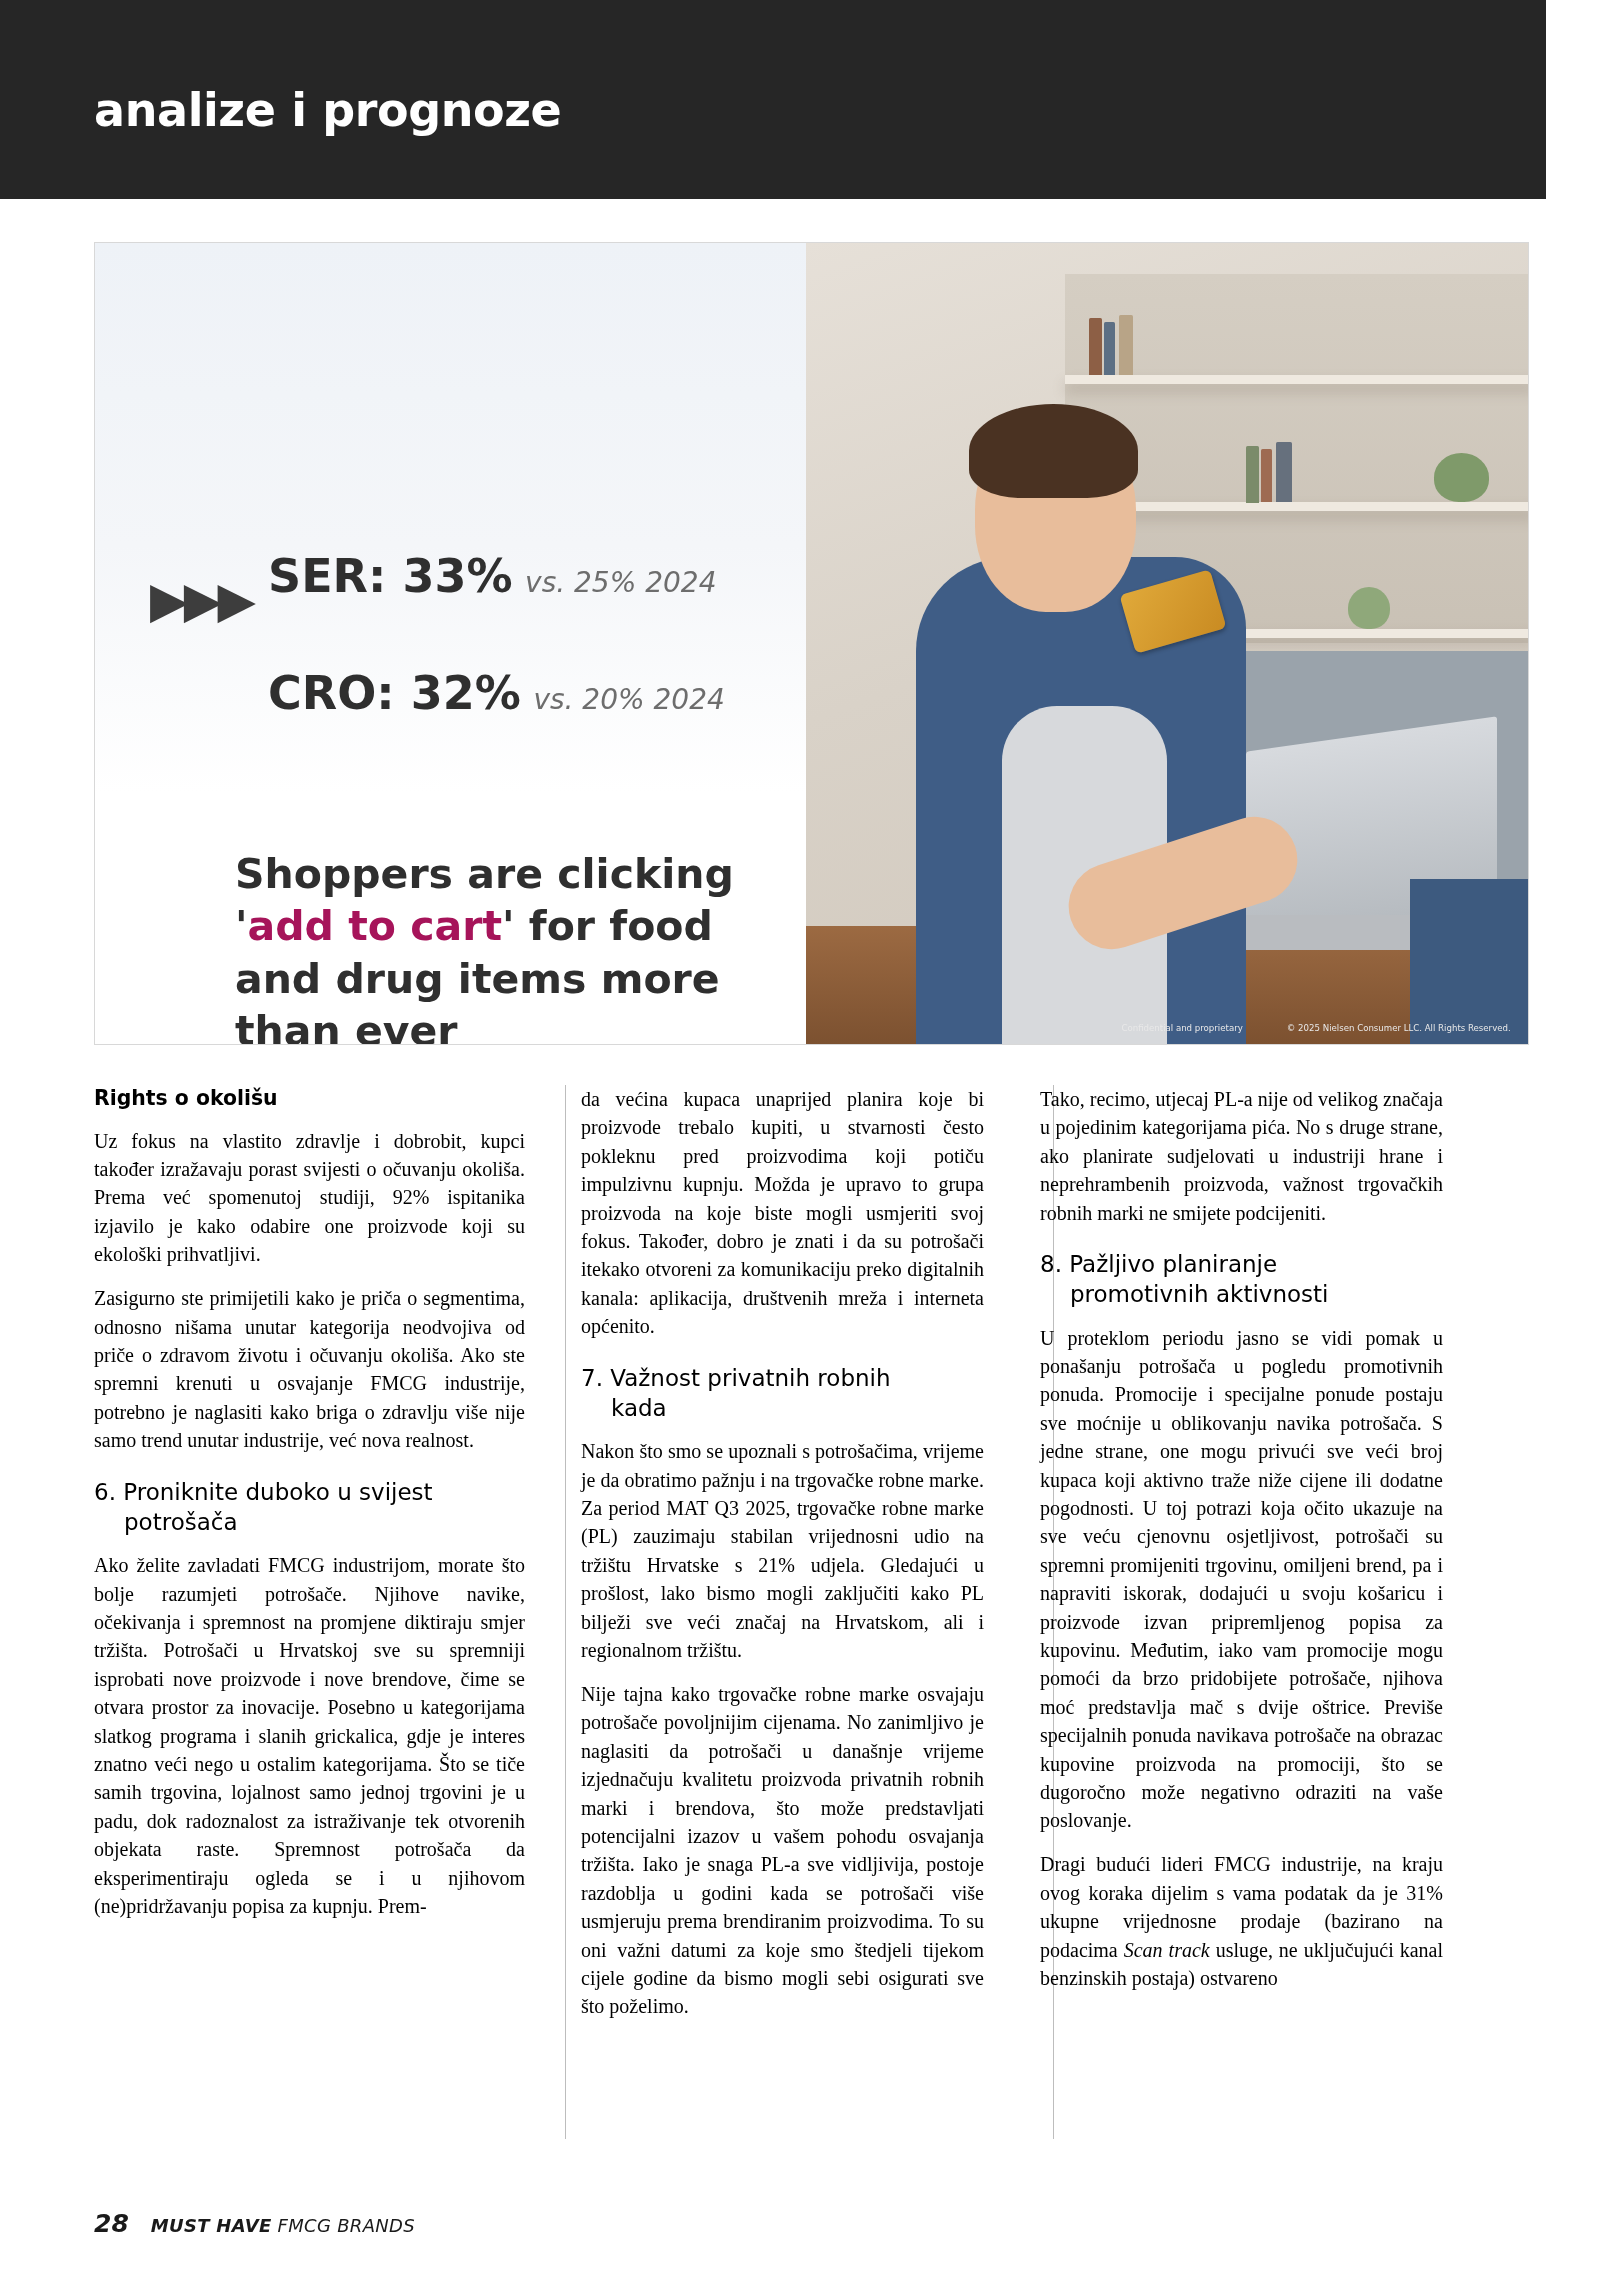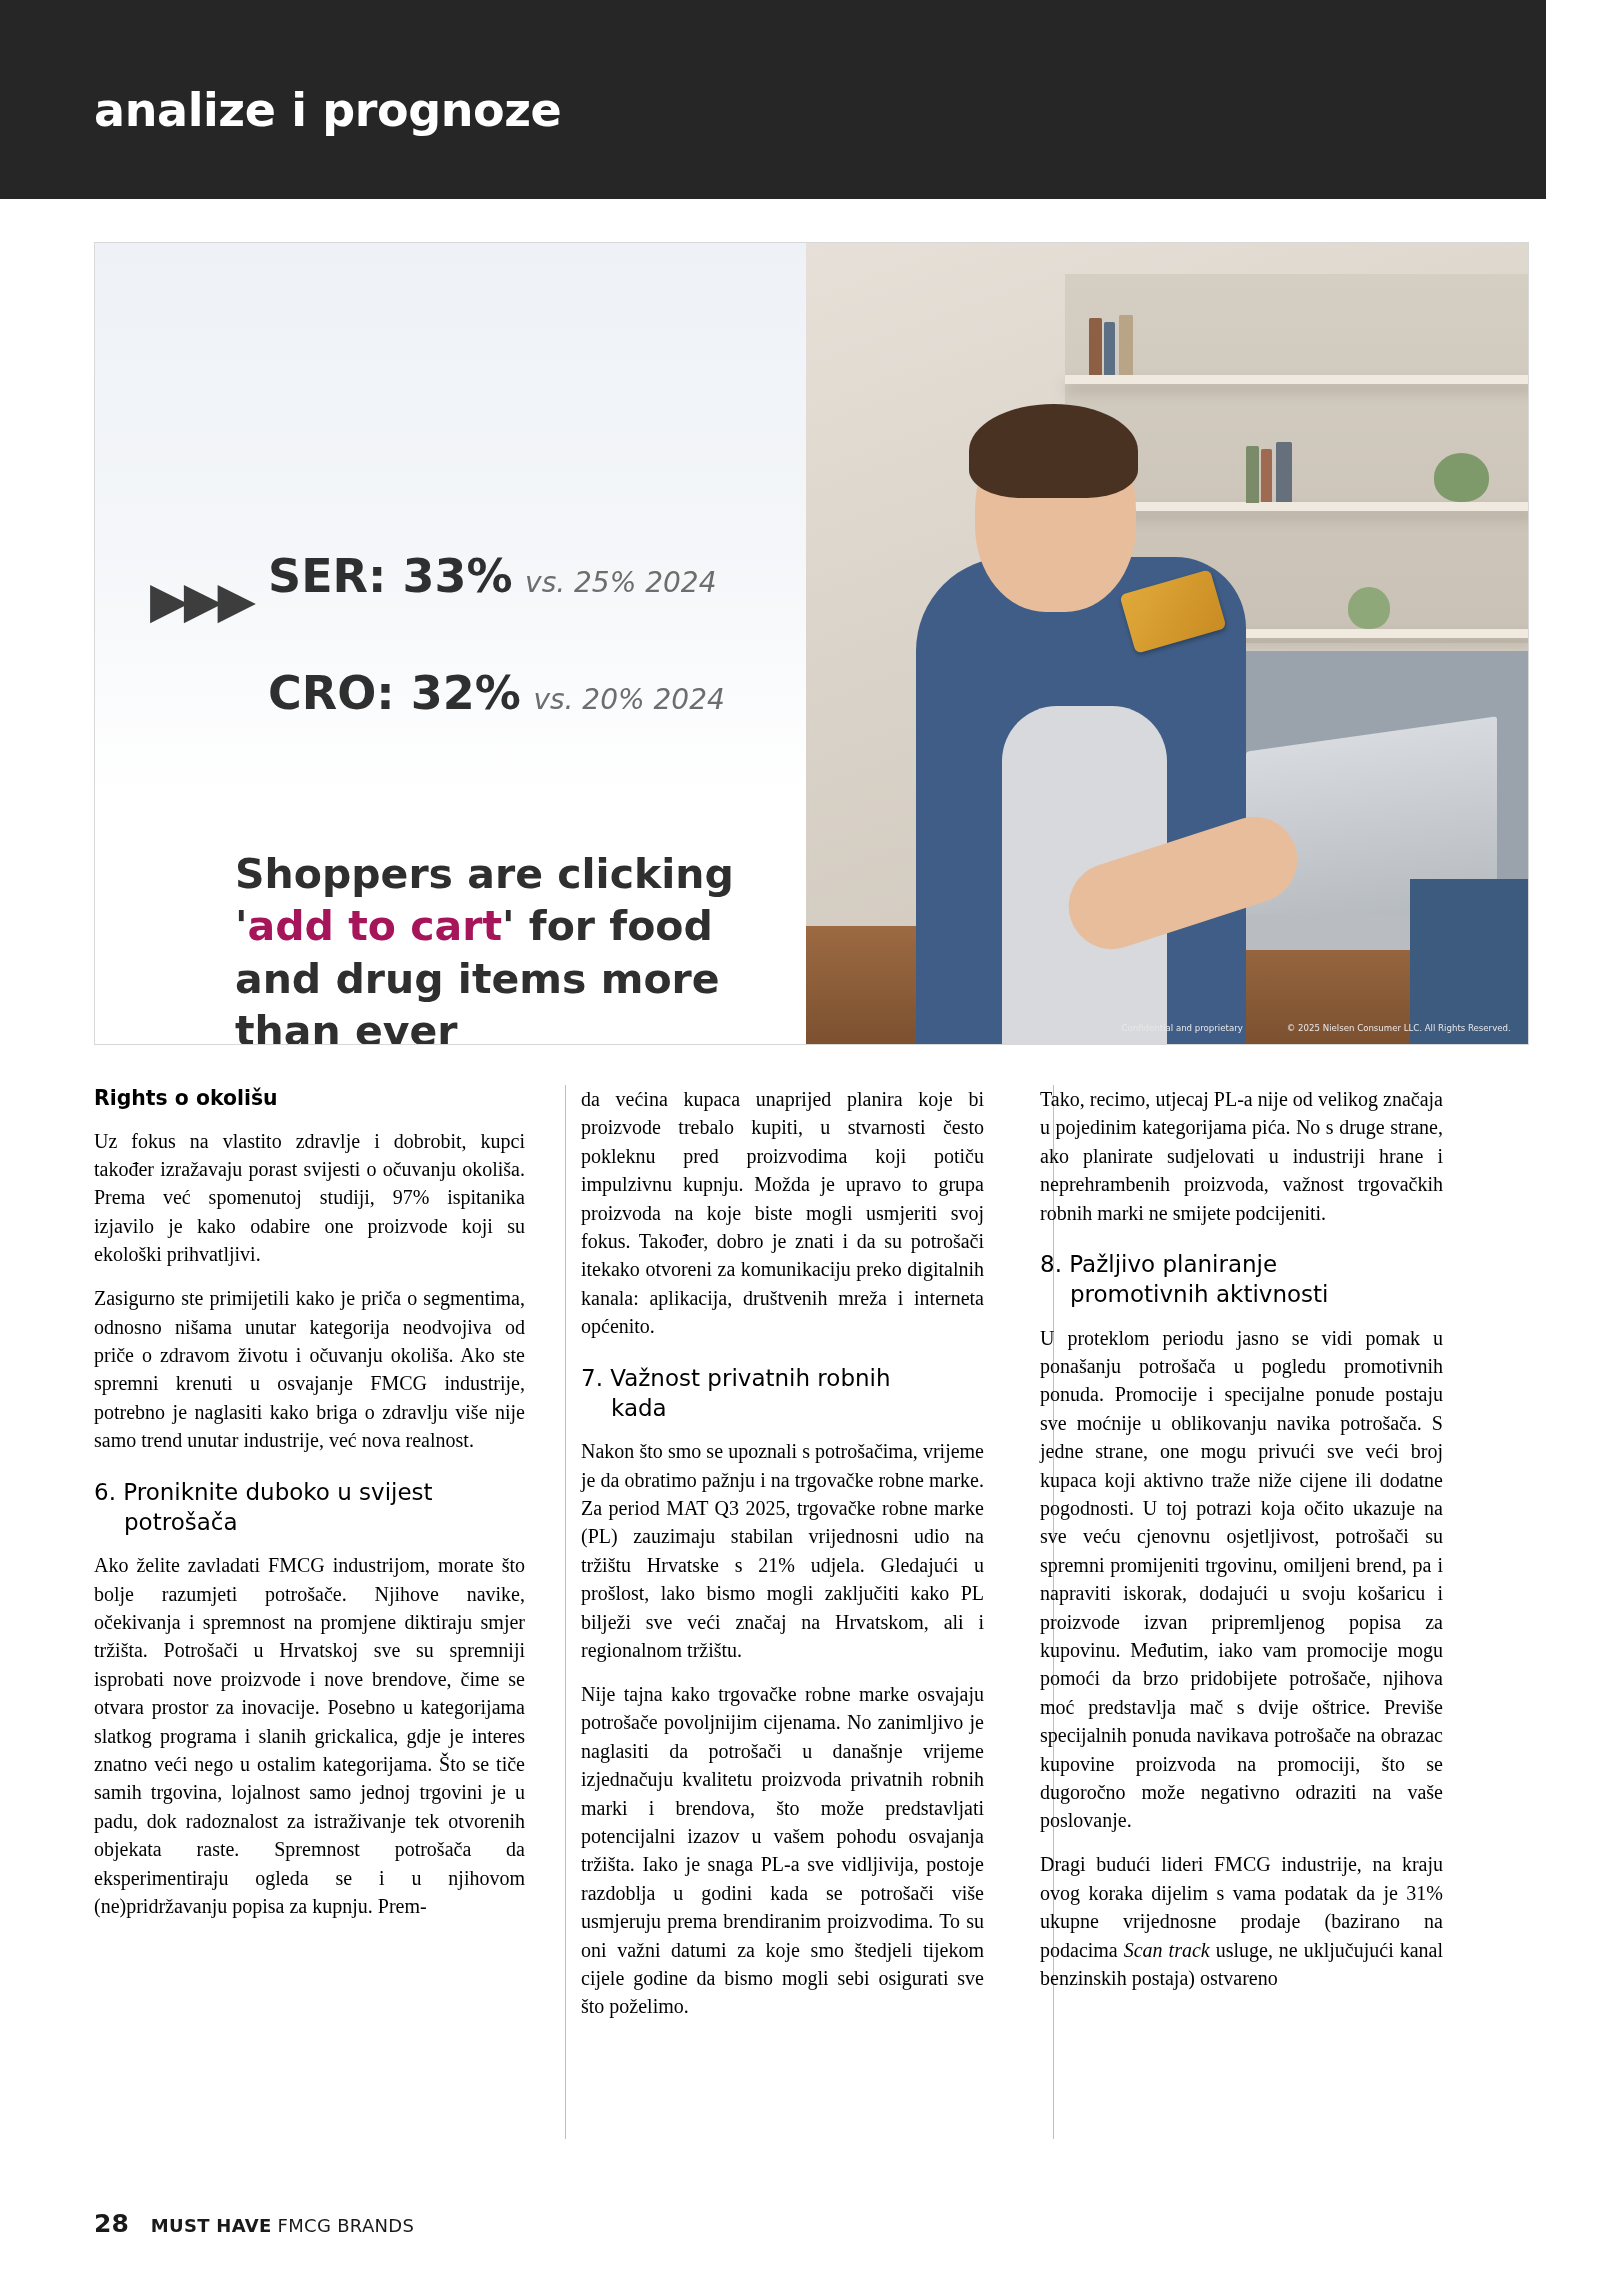--- a/index.html
+++ b/index.html
@@ -324,20 +324,21 @@
   .it { font-style: italic; margin-top: 36px; }
 
   
   .footer {
     position: absolute;
     left: 94px;
     bottom: 57px;
     display: flex;
     align-items: baseline;
     gap: 22px;
+    font-style: italic;
   }
   .footer-page {
     font-family: "DejaVu Sans", sans-serif;
     font-size: 25px;
     font-weight: bold;
     color: #1a1a1a;
   }
   .footer-brand {
     font-family: "DejaVu Sans", sans-serif;
     font-size: 18px;
@@ -409,21 +410,21 @@
     </div>
   </div>
 </div>
 
 <div class="columns">
   <div class="col-div d1"></div>
   <div class="col-div d2"></div>
 
   <div class="col">
     <h3 class="sub">Rights o okolišu</h3>
-    <p>Uz fokus na vlastito zdravlje i dobrobit, kupci također izražavaju porast svijesti o očuvanju okoliša.  Prema već spomenutoj studiji, 97% ispitanika izjavilo je kako odabire one proizvode koji su ekološki prihvatljivi.</p>
+    <p>Uz fokus na vlastito zdravlje i dobrobit, kupci također izražavaju porast svijesti o očuvanju okoliša.  Prema već spomenutoj studiji, 92% ispitanika izjavilo je kako odabire one proizvode koji su ekološki prihvatljivi.</p>
     <p>Zasigurno ste primijetili kako je priča o segmentima, odnosno nišama unutar kategorija neodvojiva od priče o zdravom životu i očuvanju okoliša. Ako ste spremni krenuti u osvajanje FMCG industrije, potrebno je naglasiti kako briga o zdravlju više nije samo trend unutar industrije, već nova realnost.</p>
     <h3 class="num">
       <span>6. Proniknite duboko u svijest</span>
       <span class="cont">potrošača</span>
     </h3>
     <p>Ako želite zavladati FMCG industrijom, morate što bolje razumjeti potrošače. Njihove navike, očekivanja i spremnost na promjene diktiraju smjer tržišta. Potrošači u Hrvatskoj sve su spremniji isprobati nove proizvode i nove brendove, čime se otvara prostor za inovacije. Posebno u kategorijama slatkog programa i slanih grickalica, gdje je interes znatno veći nego u ostalim kategorijama. Što se tiče samih trgovina, lojalnost samo jednoj trgovini je u padu, dok radoznalost za istraživanje tek otvorenih objekata raste. Spremnost potrošača da eksperimentiraju ogleda se i u njihovom (ne)pridržavanju popisa za kupnju. Prem-</p>
   </div>
 
   <div class="col">
     <p>da većina kupaca unaprijed planira koje bi proizvode trebalo kupiti, u stvarnosti često pokleknu pred proizvodima koji potiču impulzivnu kupnju. Možda je upravo to grupa proizvoda na koje biste mogli usmjeriti svoj fokus. Također, dobro je znati i da su potrošači itekako otvoreni za komunikaciju preko digitalnih kanala: aplikacija, društvenih mreža i interneta općenito.</p>

